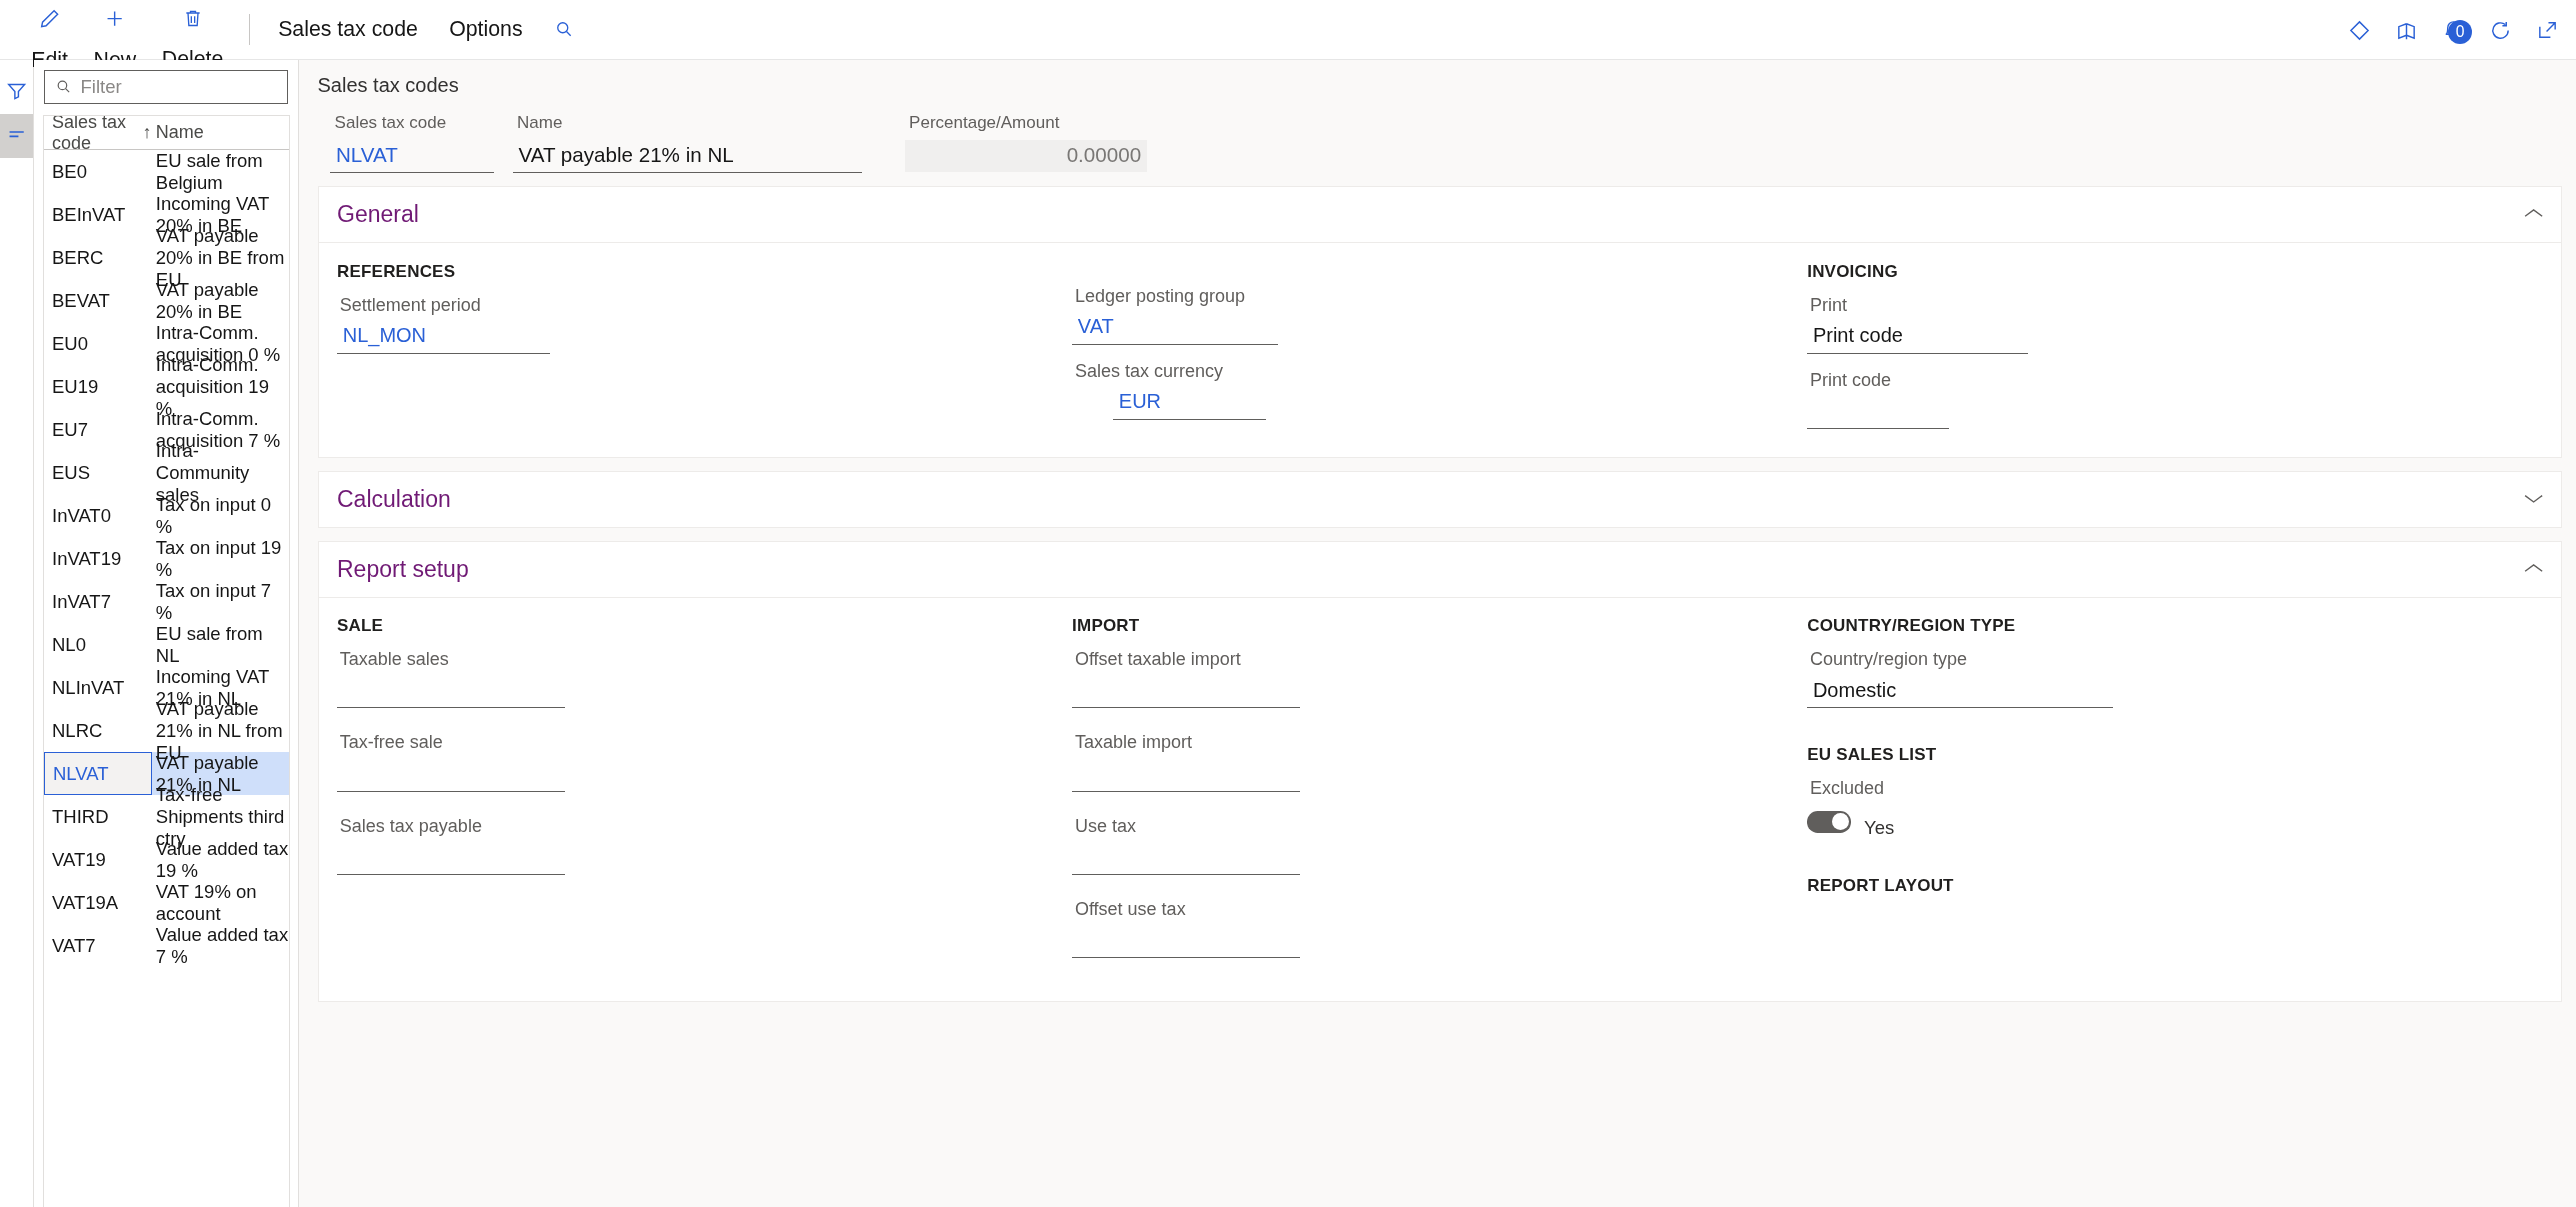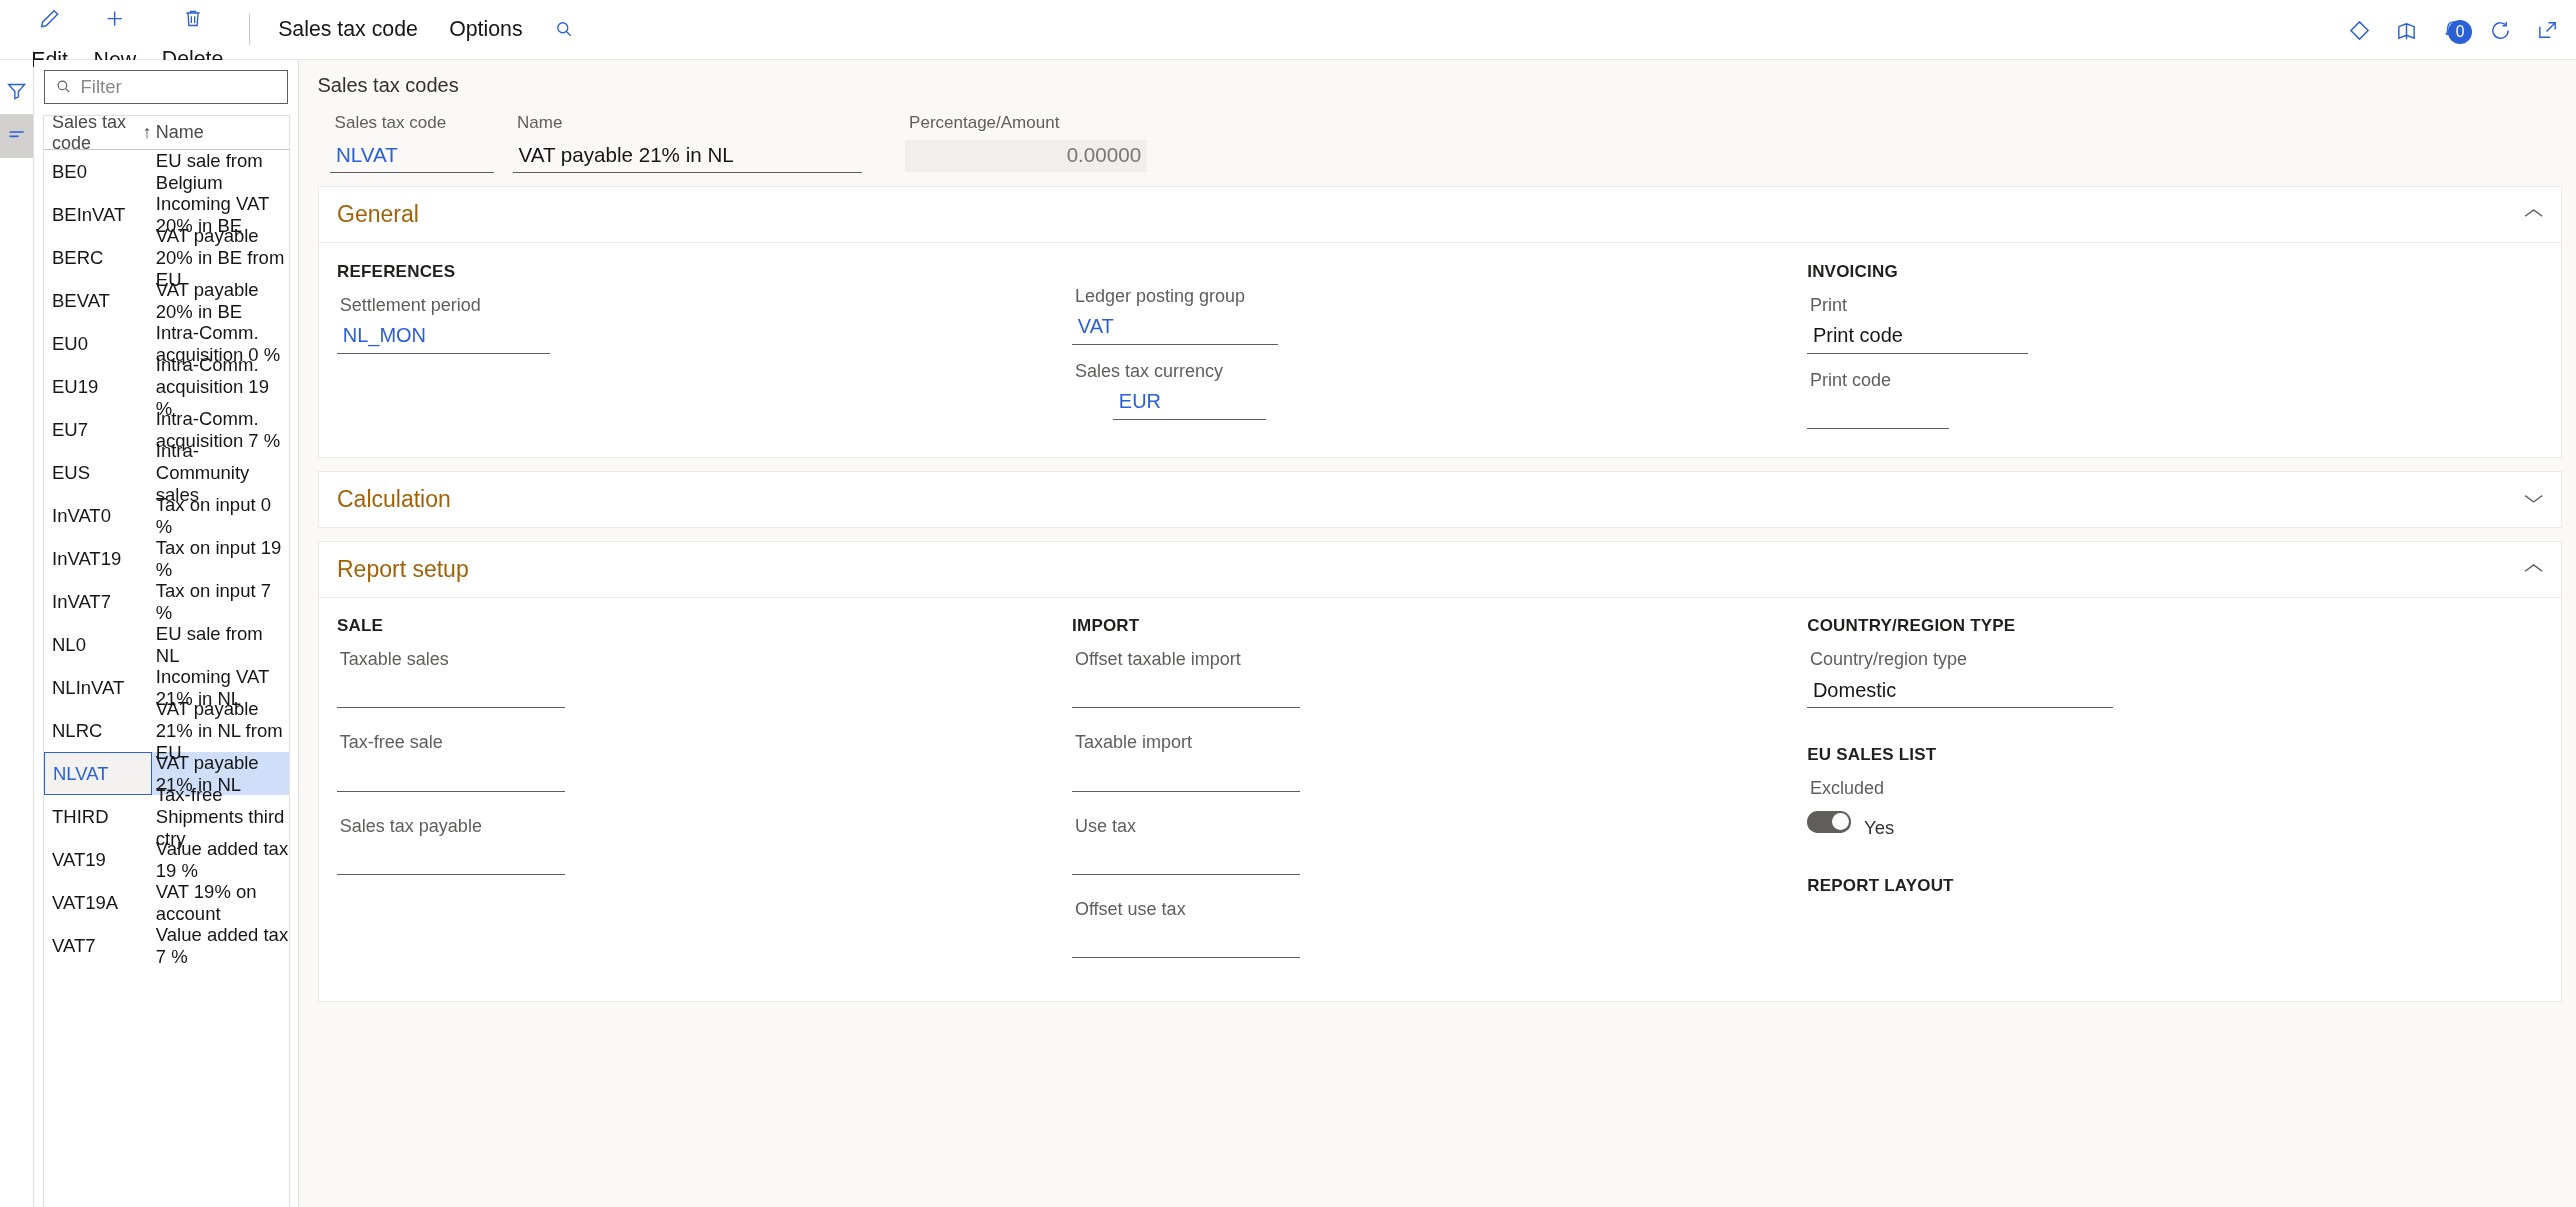--- a/index.html
+++ b/index.html
@@ -165,21 +165,21 @@
   .card {
     background: #ffffff;
     margin: 12.8px 14.2px 0 18.5px;
     border: 0.7px solid #edebe9;
   }
   .card-head {
     height: 55px; display: flex; align-items: center;
     padding: 0 17px 0 18.5px;
     cursor: pointer;
   }
-  .card-title { font-size: 23px; color: #a16207; flex: 1; }
+  .card-title { font-size: 23px; color: #701a75; flex: 1; }
   .chev { color: #605e5c; }
   .card-body {
     border-top: 0.7px solid #edebe9;
     display: flex;
     padding: 18.5px 18.5px 18.5px 18.5px;
     gap: 0;
   }
   .colgrp { flex: 1; padding-right: 23px; }
   .grp-title {
     font-size: 17px; font-weight: bold; color: #201f1e;

